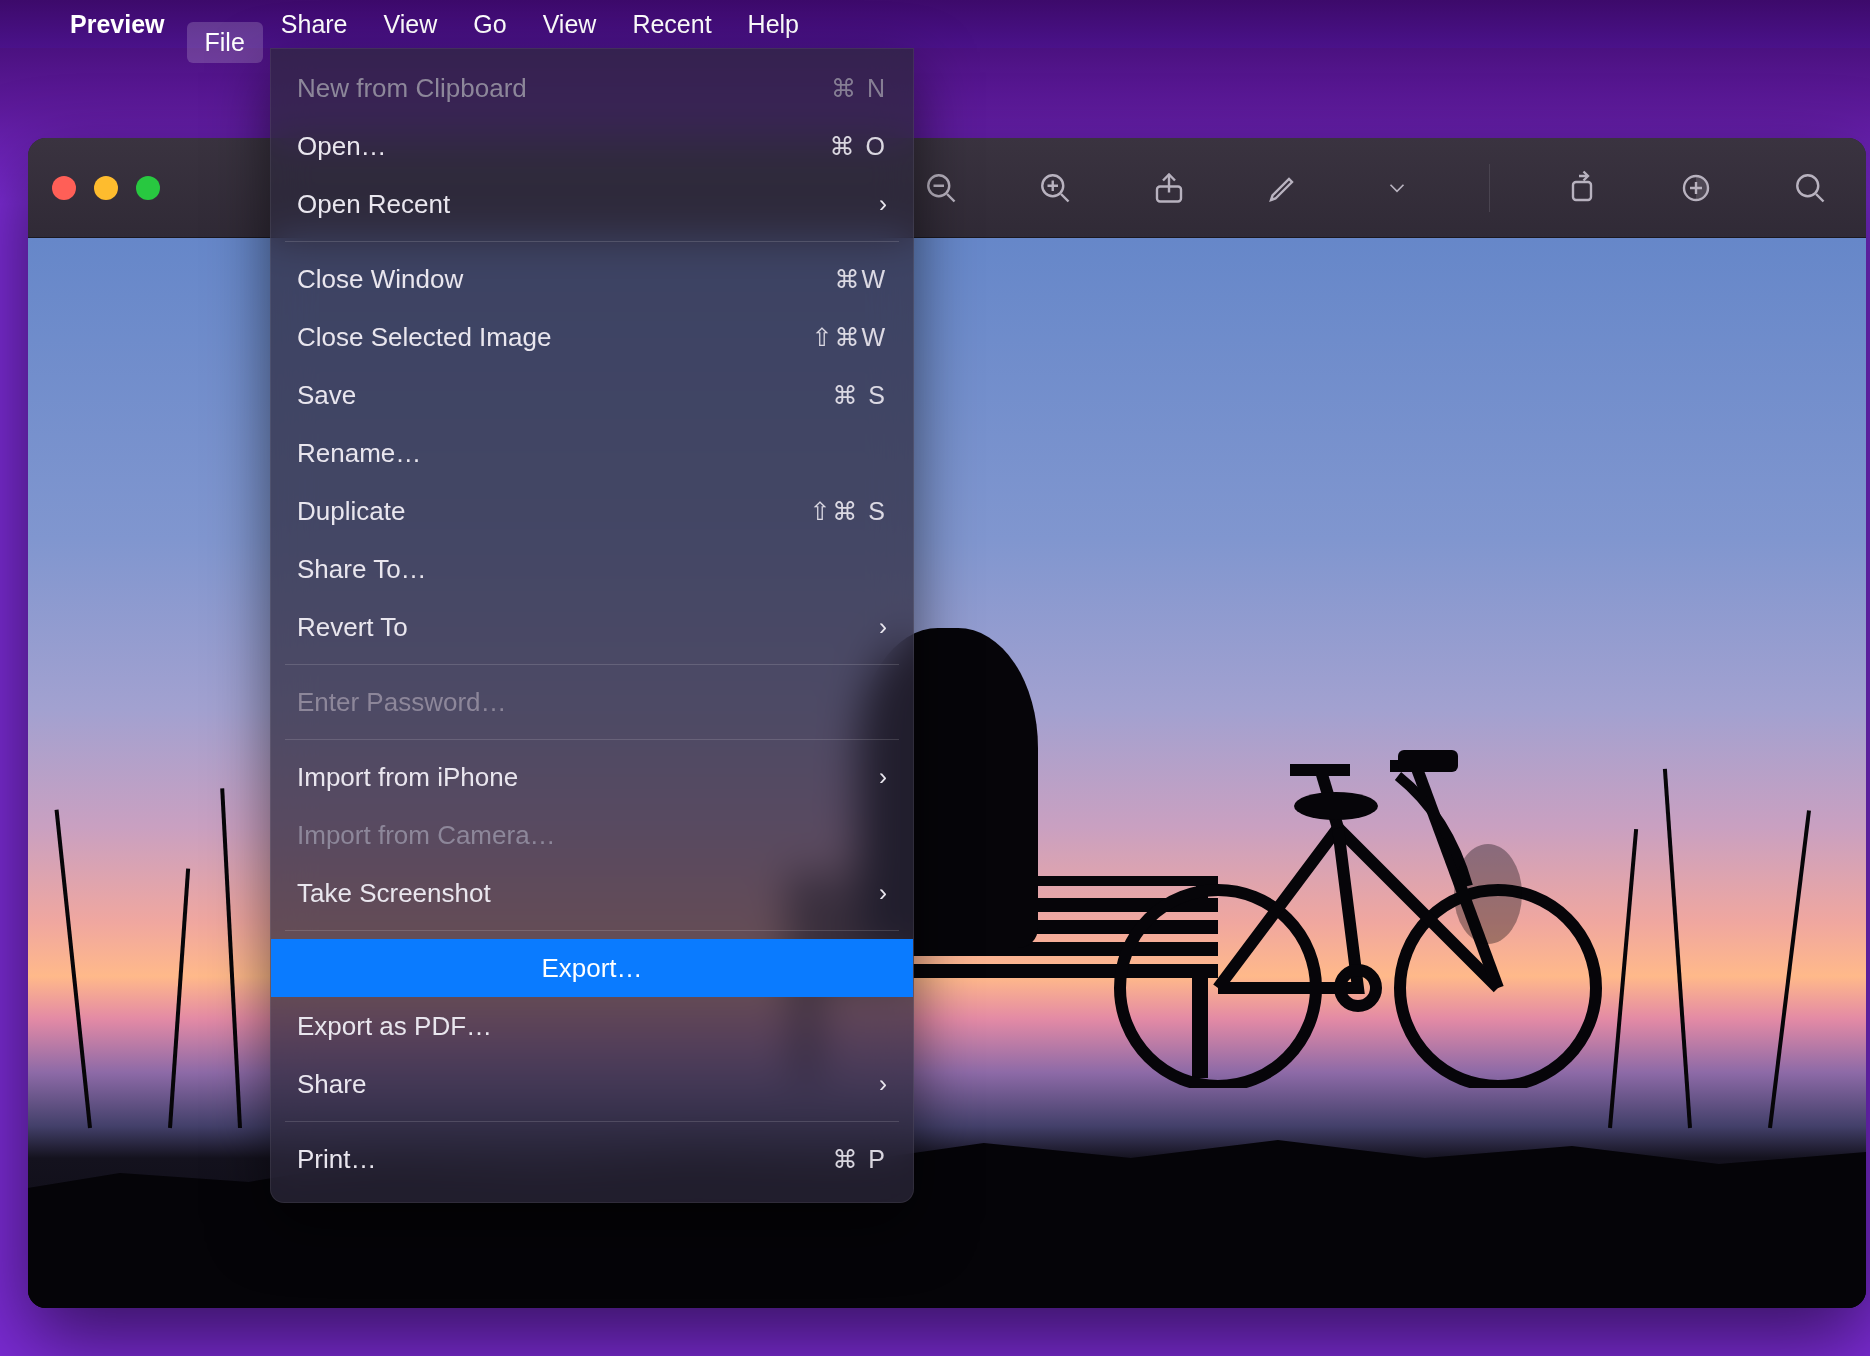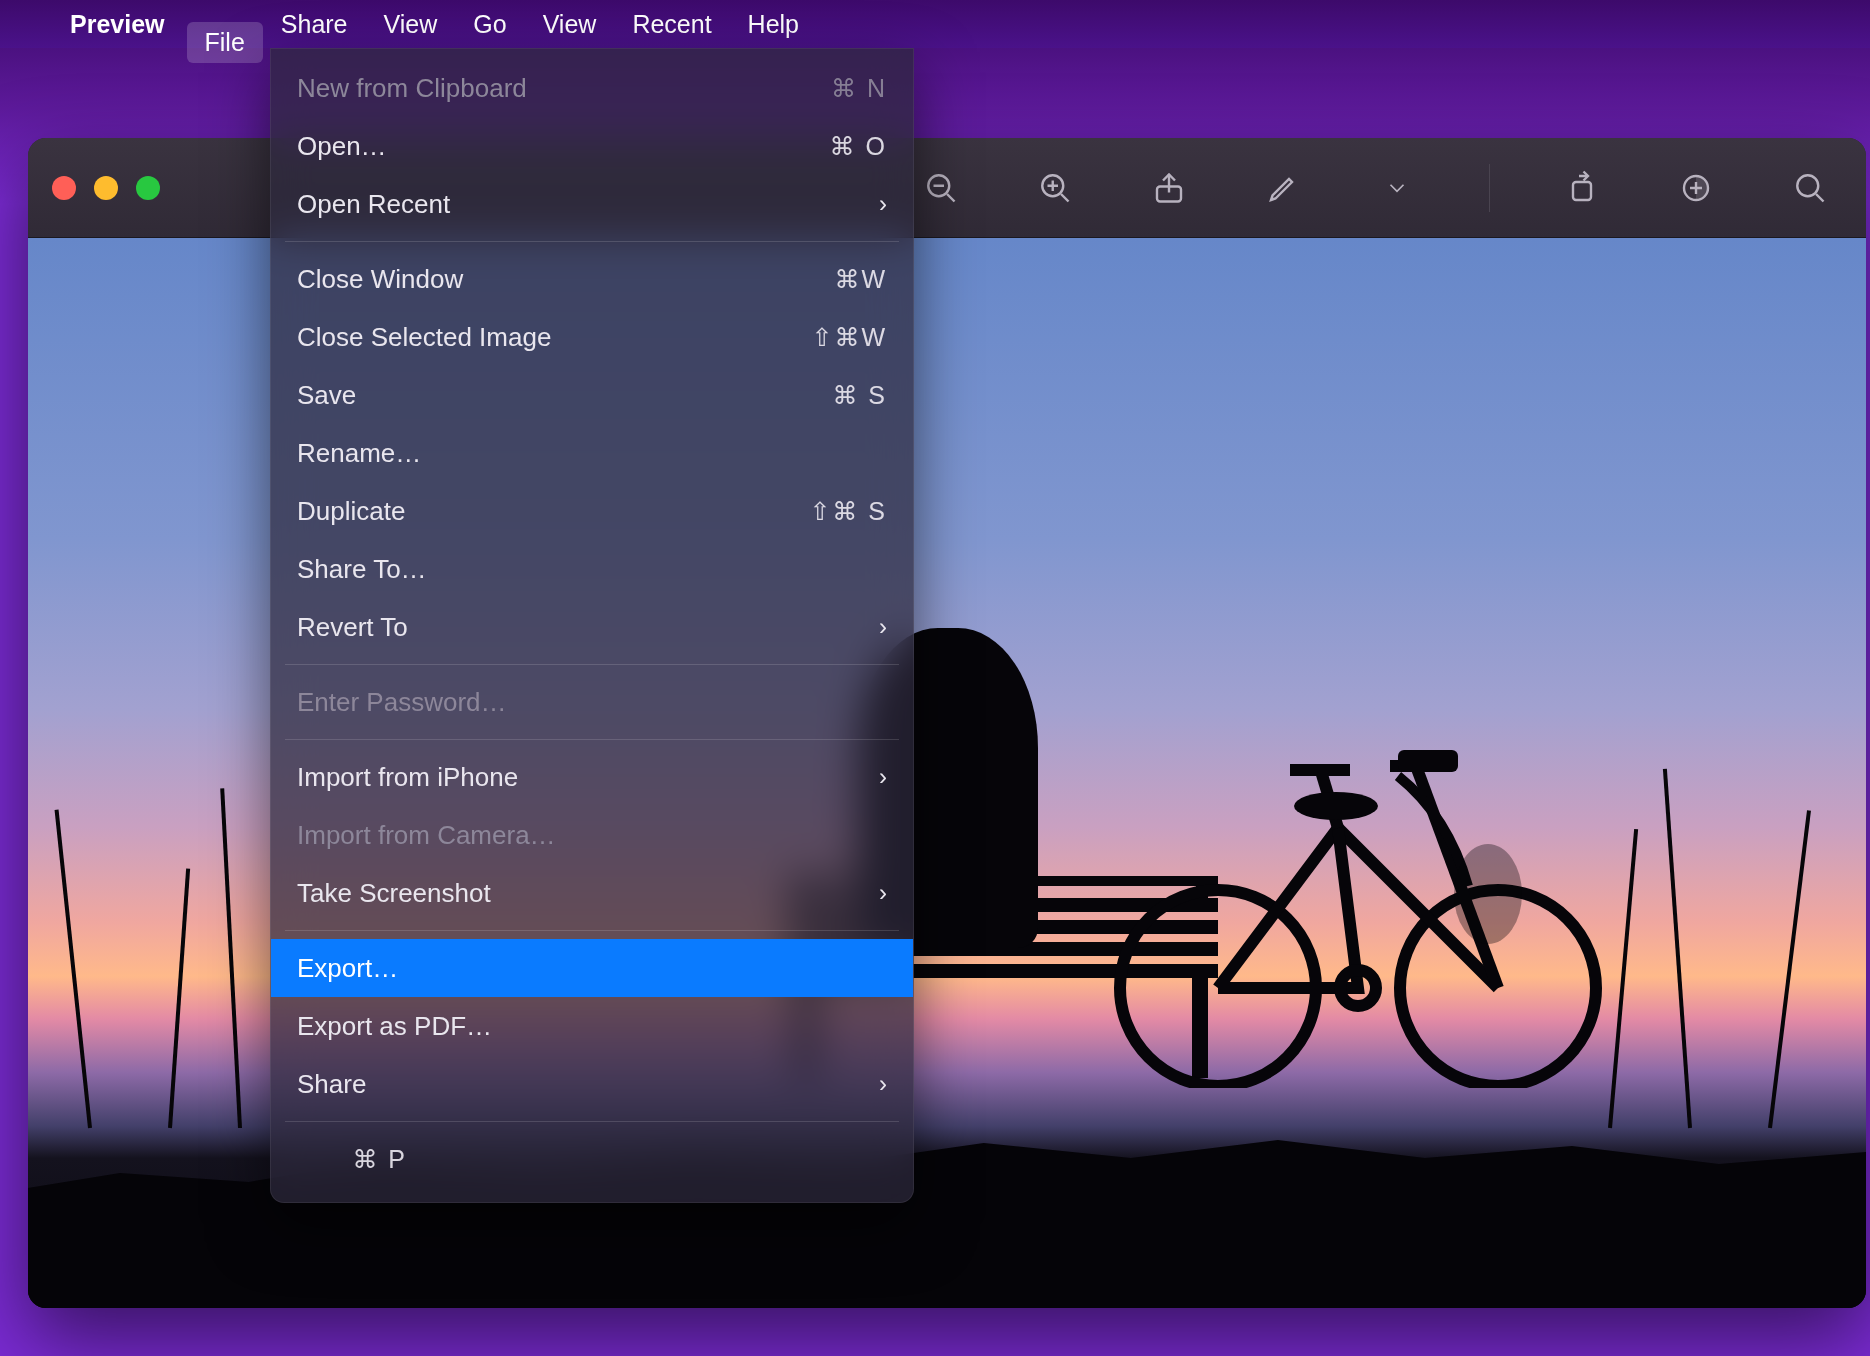--- a/index.html
+++ b/index.html
@@ -140,20 +140,21 @@
     display: flex;
     align-items: center;
     padding: 8px 26px 8px 26px;
     height: 58px;
     cursor: default;
   }
   .dropdown .row.disabled { color: #8d879a; }
   .dropdown .row.highlight {
     background: #0a7bff;
     color: #fff;
+    text-align: center;
   }
   .dropdown .row .label { flex: 1 1 auto; }
   .dropdown .row .shortcut {
     font-size: 25px;
     letter-spacing: 2px;
     color: inherit;
     opacity: 0.92;
     min-width: 110px;
     text-align: right;
   }
@@ -357,15 +358,16 @@
     </div>
     <div class="row">
       <span class="label">Export as PDF…</span>
     </div>
     <div class="row">
       <span class="label">Share</span>
       <span class="chevron">›</span>
     </div>
     <hr>
     <div class="row">
+      <span class="label">Print…</span>
       <span class="shortcut">⌘ P</span>
     </div>
   </div>
 
 </body></html>

